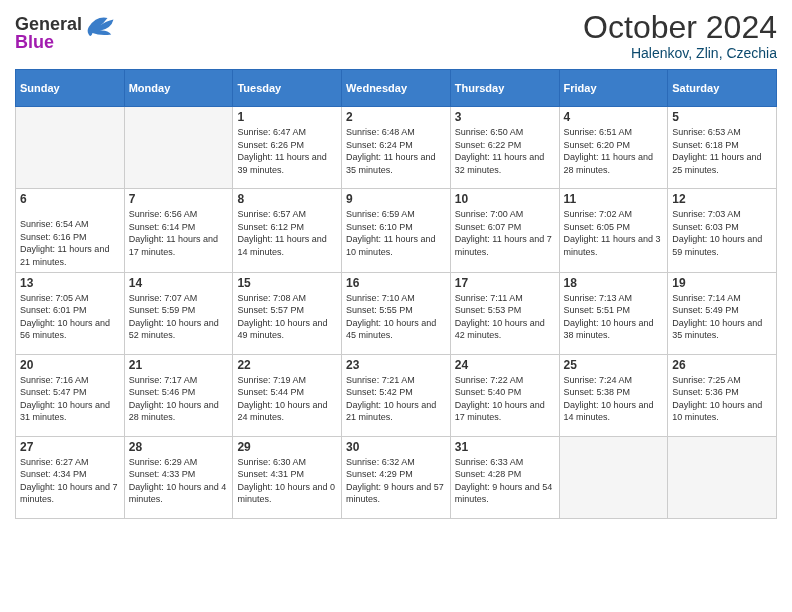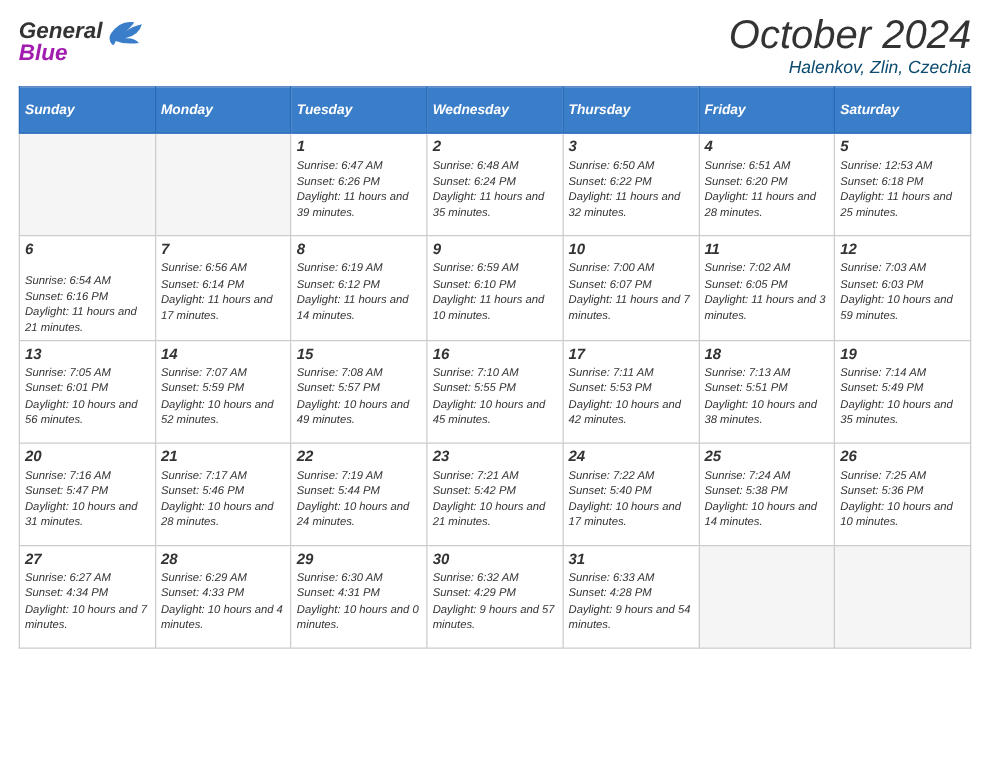--- a/index.html
+++ b/index.html
@@ -6,21 +6,20 @@
     body {
       font-family: Arial, sans-serif;
       background: #fff;
       width: 792px;
       height: 612px;
       overflow: hidden;
     }
     .container {
       width: 792px;
       padding: 10px 15px 5px 15px;
-      font-style: italic;
     }
     .header {
       display: flex;
       justify-content: space-between;
       align-items: flex-start;
       margin-bottom: 8px;
     }
     .logo {
       display: flex;
       align-items: center;
@@ -144,41 +143,41 @@
 Daylight: 11 hours and 32 minutes.</div>
           </td>
           <td>
             <span class="day-num">4</span>
             <div class="day-info" style="white-space: pre-line;">Sunrise: 6:51 AM
 Sunset: 6:20 PM
 Daylight: 11 hours and 28 minutes.</div>
           </td>
           <td>
             <span class="day-num">5</span>
-            <div class="day-info" style="white-space: pre-line;">Sunrise: 12:53 AM
+            <div class="day-info" style="white-space: pre-line;">Sunrise: 6:53 AM
 Sunset: 6:18 PM
 Daylight: 11 hours and 25 minutes.</div>
           </td>
         </tr>
         <tr>
           <td>
             <span class="day-num">6</span>
             <div class="day-info" style="white-space: pre-line; margin-top: 12px;">Sunrise: 6:54 AM
 Sunset: 6:16 PM
 Daylight: 11 hours and 21 minutes.</div>
           </td>
           <td>
             <span class="day-num">7</span>
             <div class="day-info" style="white-space: pre-line;">Sunrise: 6:56 AM
 Sunset: 6:14 PM
 Daylight: 11 hours and 17 minutes.</div>
           </td>
           <td>
             <span class="day-num">8</span>
-            <div class="day-info" style="white-space: pre-line;">Sunrise: 6:19 AM
+            <div class="day-info" style="white-space: pre-line;">Sunrise: 6:57 AM
 Sunset: 6:12 PM
 Daylight: 11 hours and 14 minutes.</div>
           </td>
           <td>
             <span class="day-num">9</span>
             <div class="day-info" style="white-space: pre-line;">Sunrise: 6:59 AM
 Sunset: 6:10 PM
 Daylight: 11 hours and 10 minutes.</div>
           </td>
           <td>

